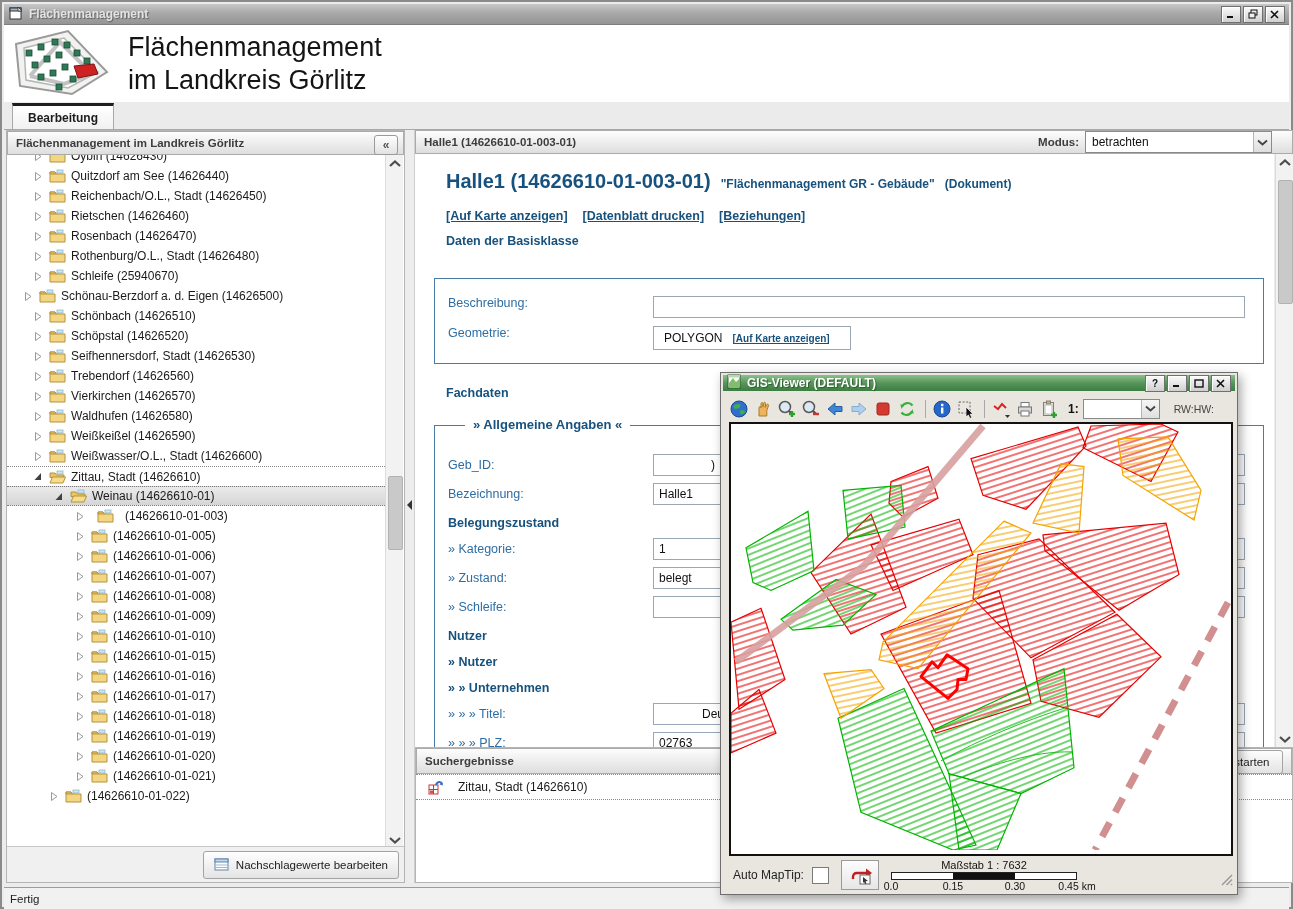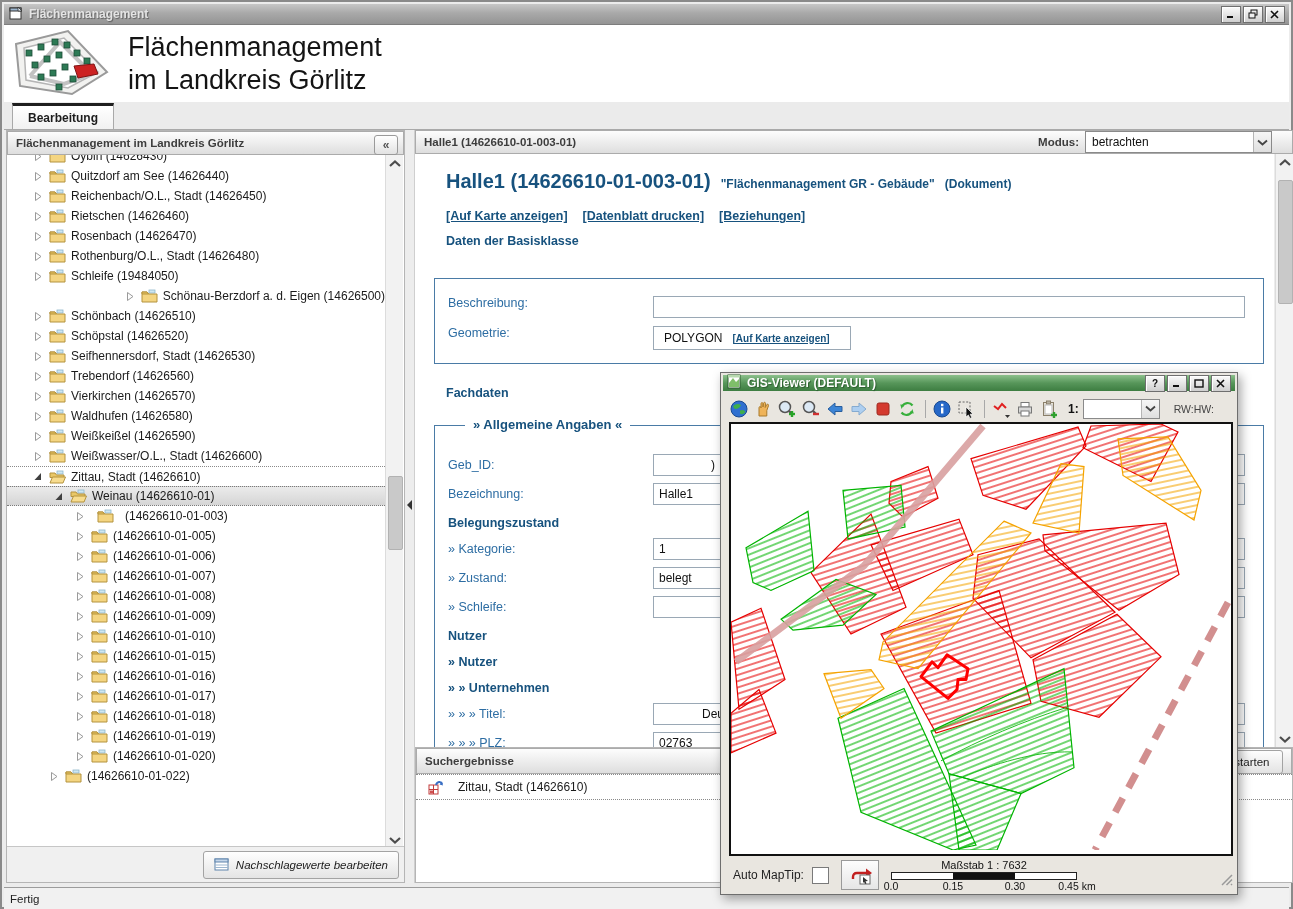--- a/index.html
+++ b/index.html
@@ -43,21 +43,21 @@
      width:calc(100% - 19px);box-sizing:border-box;}
   .tree-row.clip-top{margin-top:-9px;}
   .tree-row.dotted-top{border-top:1px dotted #8a8a8a;}
   .tree-row.selected{background:linear-gradient(#ebebeb,#d5d5d5);
      border-top:1px dotted #7a7a7a;border-bottom:1px dotted #7a7a7a;}
   .tw{width:12px;display:inline-flex;margin-right:4px;}
   .tf{display:inline-flex;margin-right:5px;}
   .sb-footer{position:absolute;left:0;bottom:0;right:0;height:35px;background:#f0f0f0;border-top:1px solid #c6c6c6;}
   .lookup-btn{position:absolute;right:5px;top:4px;height:26px;padding:0 10px;display:flex;align-items:center;gap:6px;
      background:linear-gradient(#fefefe,#e4e4e4);border:1px solid #a3a3a3;border-radius:3px;
-     font-size:11.5px;color:#1c1c1c;font-style:italic;}
+     font-size:11.5px;color:#1c1c1c;}
   
   .vscroll{position:absolute;width:17px;background:#f2f2f2;border-left:1px solid #dcdcdc;}
   .vs-btn{position:absolute;left:0;width:17px;height:17px;display:flex;align-items:center;justify-content:center;}
   .vs-thumb{position:absolute;left:2px;width:13px;background:#c9c9c9;border:1px solid #b2b2b2;border-radius:2px;}
   
   .splitter{position:absolute;left:404px;top:128px;width:8px;height:753px;background:#ededed;
      border-right:1px solid #cfcfcf;}
   .split-arrow{position:absolute;left:1px;top:370px;width:0;height:0;
      border-top:5px solid transparent;border-bottom:5px solid transparent;border-right:5px solid #333;}
   
@@ -309,23 +309,23 @@
               <path d="M2.5,1.5 L8,5.5 L2.5,9.5 Z" fill="#fdfdfd" stroke="#9a9a9a"></path>
             </svg>
           </span>
           <span class="tf">
             <svg width="17" height="14">
               <rect x="8" y="1" width="6" height="3" fill="#cfe7f2" stroke="#8fb8cc" stroke-width="0.8"></rect>
               <path d="M1,3 L6,3 L7.5,5 L16,5 L16,13 L1,13 Z" fill="#f4d581" stroke="#b4933f"></path>
               <path d="M1,3 L6,3 L7.5,5 L1,5 Z" fill="#e8c35f" stroke="#b4933f"></path>
             </svg>
           </span>
-          <span>Schleife (19484050)</span>
-        </div>
-        <div class="tree-row" style="padding-left: 16px; justify-content: flex-end;">
+          <span>Schleife (25940670)</span>
+        </div>
+        <div class="tree-row" style="padding-left: 16px;">
           <span class="tw">
             <svg width="10" height="11">
               <path d="M2.5,1.5 L8,5.5 L2.5,9.5 Z" fill="#fdfdfd" stroke="#9a9a9a"></path>
             </svg>
           </span>
           <span class="tf">
             <svg width="17" height="14">
               <rect x="8" y="1" width="6" height="3" fill="#cfe7f2" stroke="#8fb8cc" stroke-width="0.8"></rect>
               <path d="M1,3 L6,3 L7.5,5 L16,5 L16,13 L1,13 Z" fill="#f4d581" stroke="#b4933f"></path>
               <path d="M1,3 L6,3 L7.5,5 L1,5 Z" fill="#e8c35f" stroke="#b4933f"></path>
@@ -670,20 +670,35 @@
             </svg>
           </span>
           <span class="tf">
             <svg width="17" height="14">
               <rect x="8" y="1" width="6" height="3" fill="#cfe7f2" stroke="#8fb8cc" stroke-width="0.8"></rect>
               <path d="M1,3 L6,3 L7.5,5 L16,5 L16,13 L1,13 Z" fill="#f4d581" stroke="#b4933f"></path>
               <path d="M1,3 L6,3 L7.5,5 L1,5 Z" fill="#e8c35f" stroke="#b4933f"></path>
             </svg>
           </span>
           <span>(14626610-01-020)</span>
+        </div>
+        <div class="tree-row" style="padding-left: 68px;">
+          <span class="tw">
+            <svg width="10" height="11">
+              <path d="M2.5,1.5 L8,5.5 L2.5,9.5 Z" fill="#fdfdfd" stroke="#9a9a9a"></path>
+            </svg>
+          </span>
+          <span class="tf">
+            <svg width="17" height="14">
+              <rect x="8" y="1" width="6" height="3" fill="#cfe7f2" stroke="#8fb8cc" stroke-width="0.8"></rect>
+              <path d="M1,3 L6,3 L7.5,5 L16,5 L16,13 L1,13 Z" fill="#f4d581" stroke="#b4933f"></path>
+              <path d="M1,3 L6,3 L7.5,5 L1,5 Z" fill="#e8c35f" stroke="#b4933f"></path>
+            </svg>
+          </span>
+          <span>(14626610-01-021)</span>
         </div>
         <div class="tree-row" style="padding-left: 42px;">
           <span class="tw">
             <svg width="10" height="11">
               <path d="M2.5,1.5 L8,5.5 L2.5,9.5 Z" fill="#fdfdfd" stroke="#9a9a9a"></path>
             </svg>
           </span>
           <span class="tf">
             <svg width="17" height="14">
               <rect x="8" y="1" width="6" height="3" fill="#cfe7f2" stroke="#8fb8cc" stroke-width="0.8"></rect>

